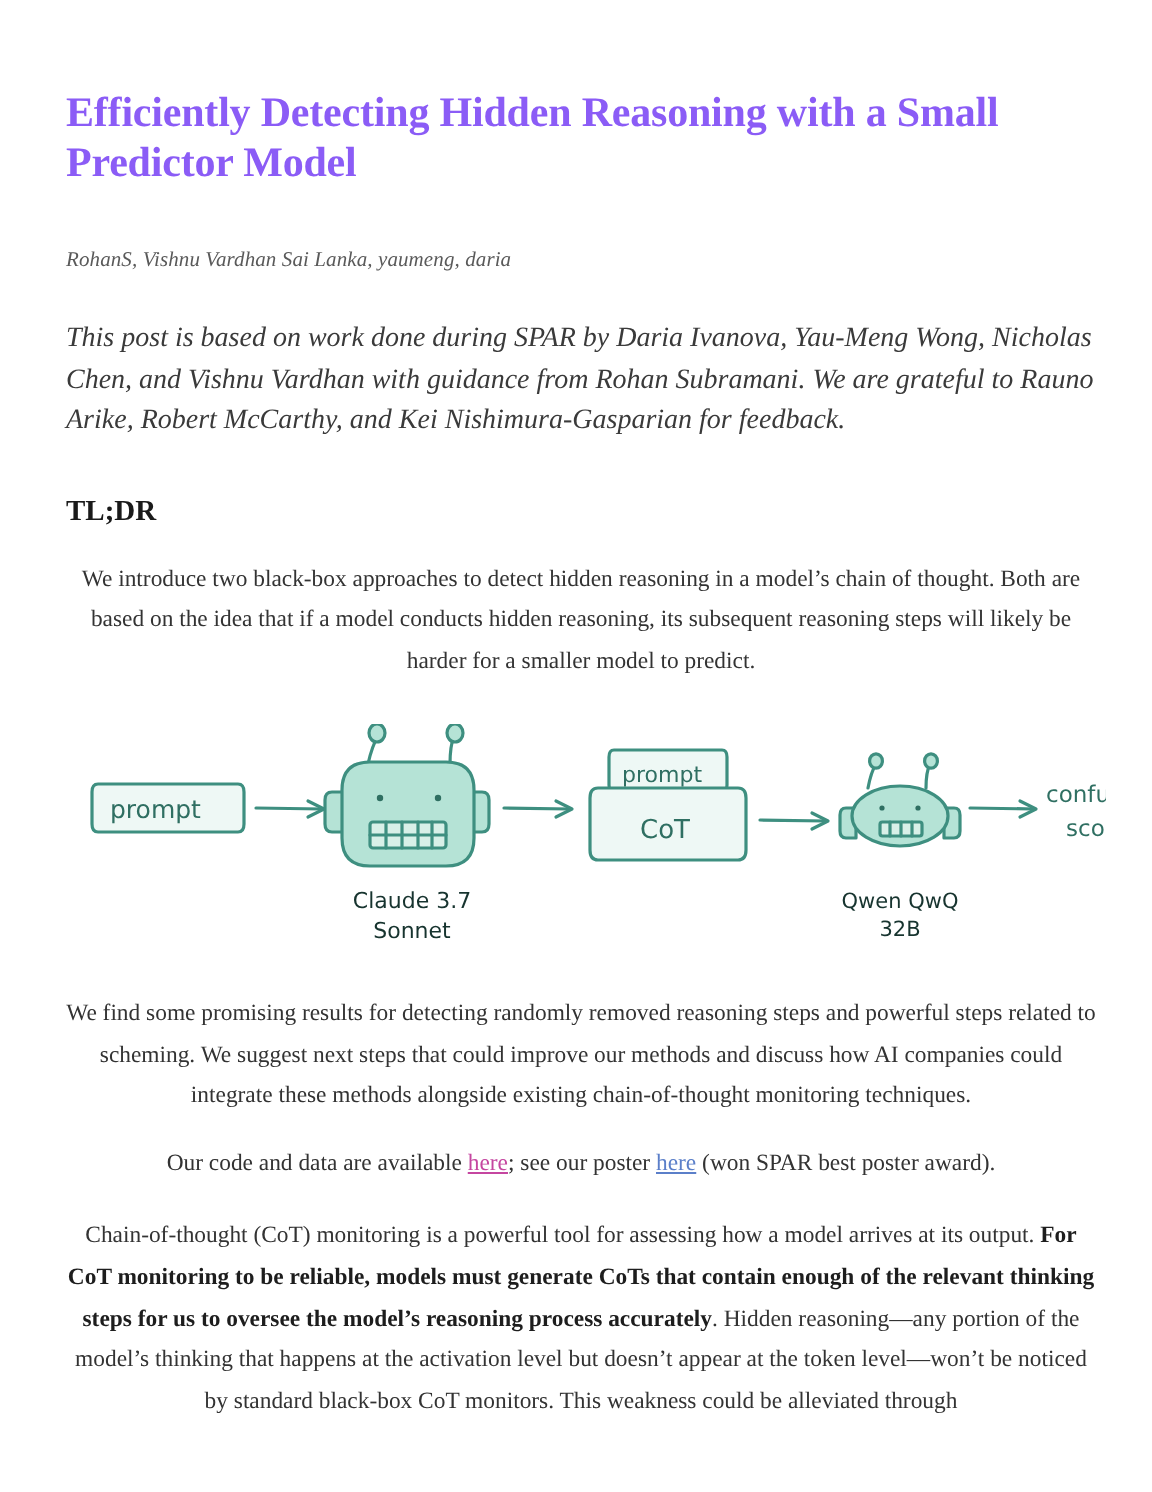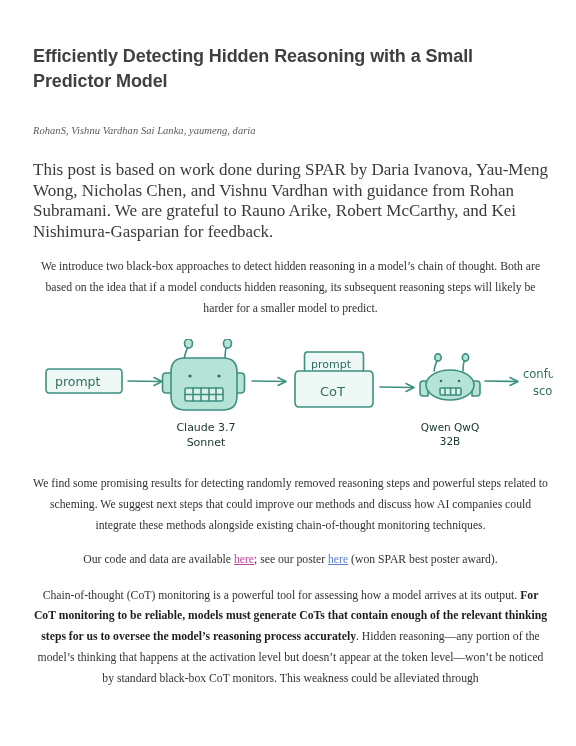--- a/index.html
+++ b/index.html
@@ -12,37 +12,38 @@
     height: 746px;
     overflow: hidden;
     font-family: "Liberation Serif", "DejaVu Serif", serif;
     color: #2b2b2b;
   }
   .page {
     padding: 44px 28px 0 33px;
     box-sizing: border-box;
   }
   h1.post-title {
-    font-family: Liberation Sans, sans-serif;
-    font-size: 18px;
+    font-family: Liberation Serif, serif;
+    font-size: 21px;
     line-height: 25px;
     font-weight: bold;
     letter-spacing: -0.1px;
     margin: 0 0 0 0;
-    color: #404040;
+    color: #8b5cf6;
   }
   .byline {
     font-style: italic;
     font-size: 10.5px;
     color: #5a5a5a;
     margin-top: 31px;
     letter-spacing: 0.05px;
   }
   p.lead {
-    font-size: 17px;
+    font-style: italic;
+    font-size: 14px;
     line-height: 20.5px;
     color: #3a3a3a;
     margin: 24px 0 0 0;
   }
   h2.section {
     font-size: 14.5px;
     font-weight: bold;
     color: #1a1a1a;
     margin: 25px 0 0 0;
     line-height: 18px;
@@ -81,20 +82,21 @@
 <body>
 
 <div class="page">
 
   <h1 class="post-title">Efficiently Detecting Hidden Reasoning with a Small Predictor Model</h1>
 
   <div class="byline">RohanS, Vishnu Vardhan Sai Lanka, yaumeng, daria</div>
 
   <p class="lead">This post is based on work done during SPAR by Daria Ivanova, Yau-Meng Wong, Nicholas Chen, and Vishnu Vardhan with guidance from Rohan Subramani. We are grateful to Rauno Arike, Robert McCarthy, and Kei Nishimura-Gasparian for feedback.</p>
 
+  <h2 class="section">TL;DR</h2>
 
   <p class="body">We introduce two black-box approaches to detect hidden reasoning in a model’s chain of thought. Both are based on the idea that if a model conducts hidden reasoning, its subsequent reasoning steps will likely be harder for a smaller model to predict.</p>
 
   <div class="figure-wrap">
     <svg class="figure-svg" width="520" height="120" viewBox="0 0 520 120">
       <g fill="none" stroke="#3e8f80" stroke-width="1.6" stroke-linecap="round" stroke-linejoin="round">
 
         <g>
           <path d="M16 30 q-3 0 -3 4 l0 16 q0 4 3 4 l70 0 q3 0 3 -4 l0 -16 q0 -4 -3 -4 z" fill="#eef8f5"></path>
         </g>

